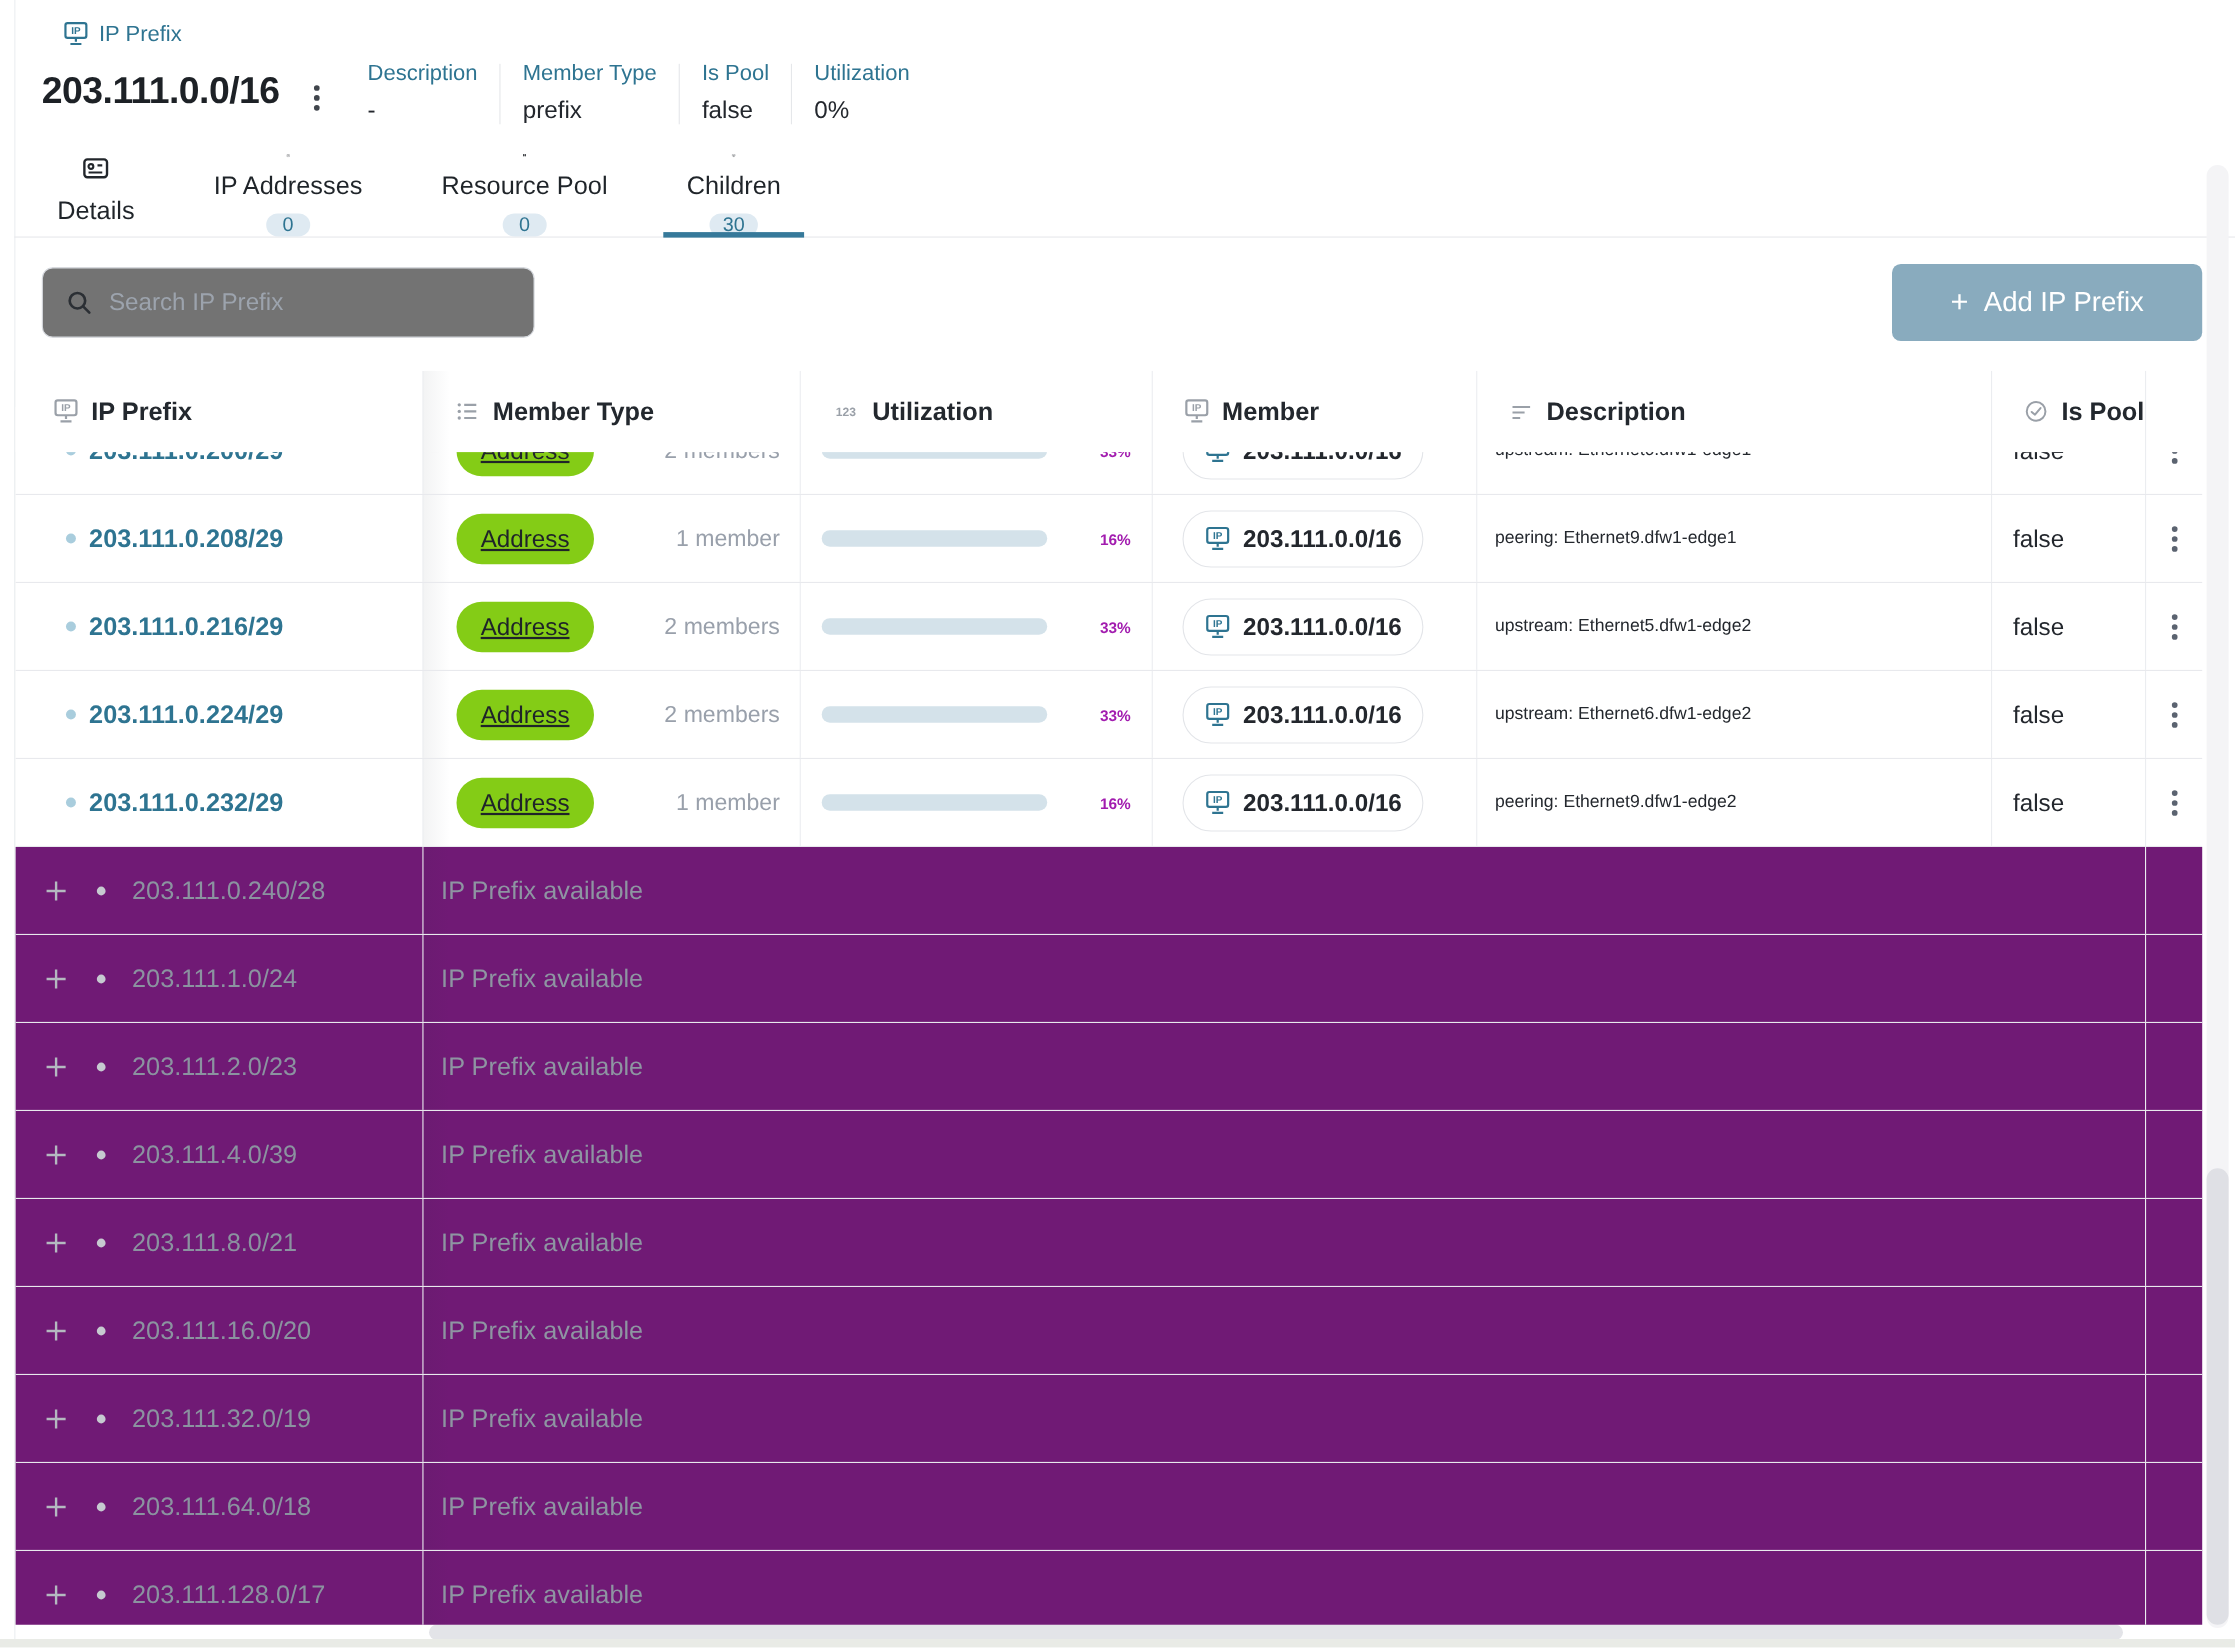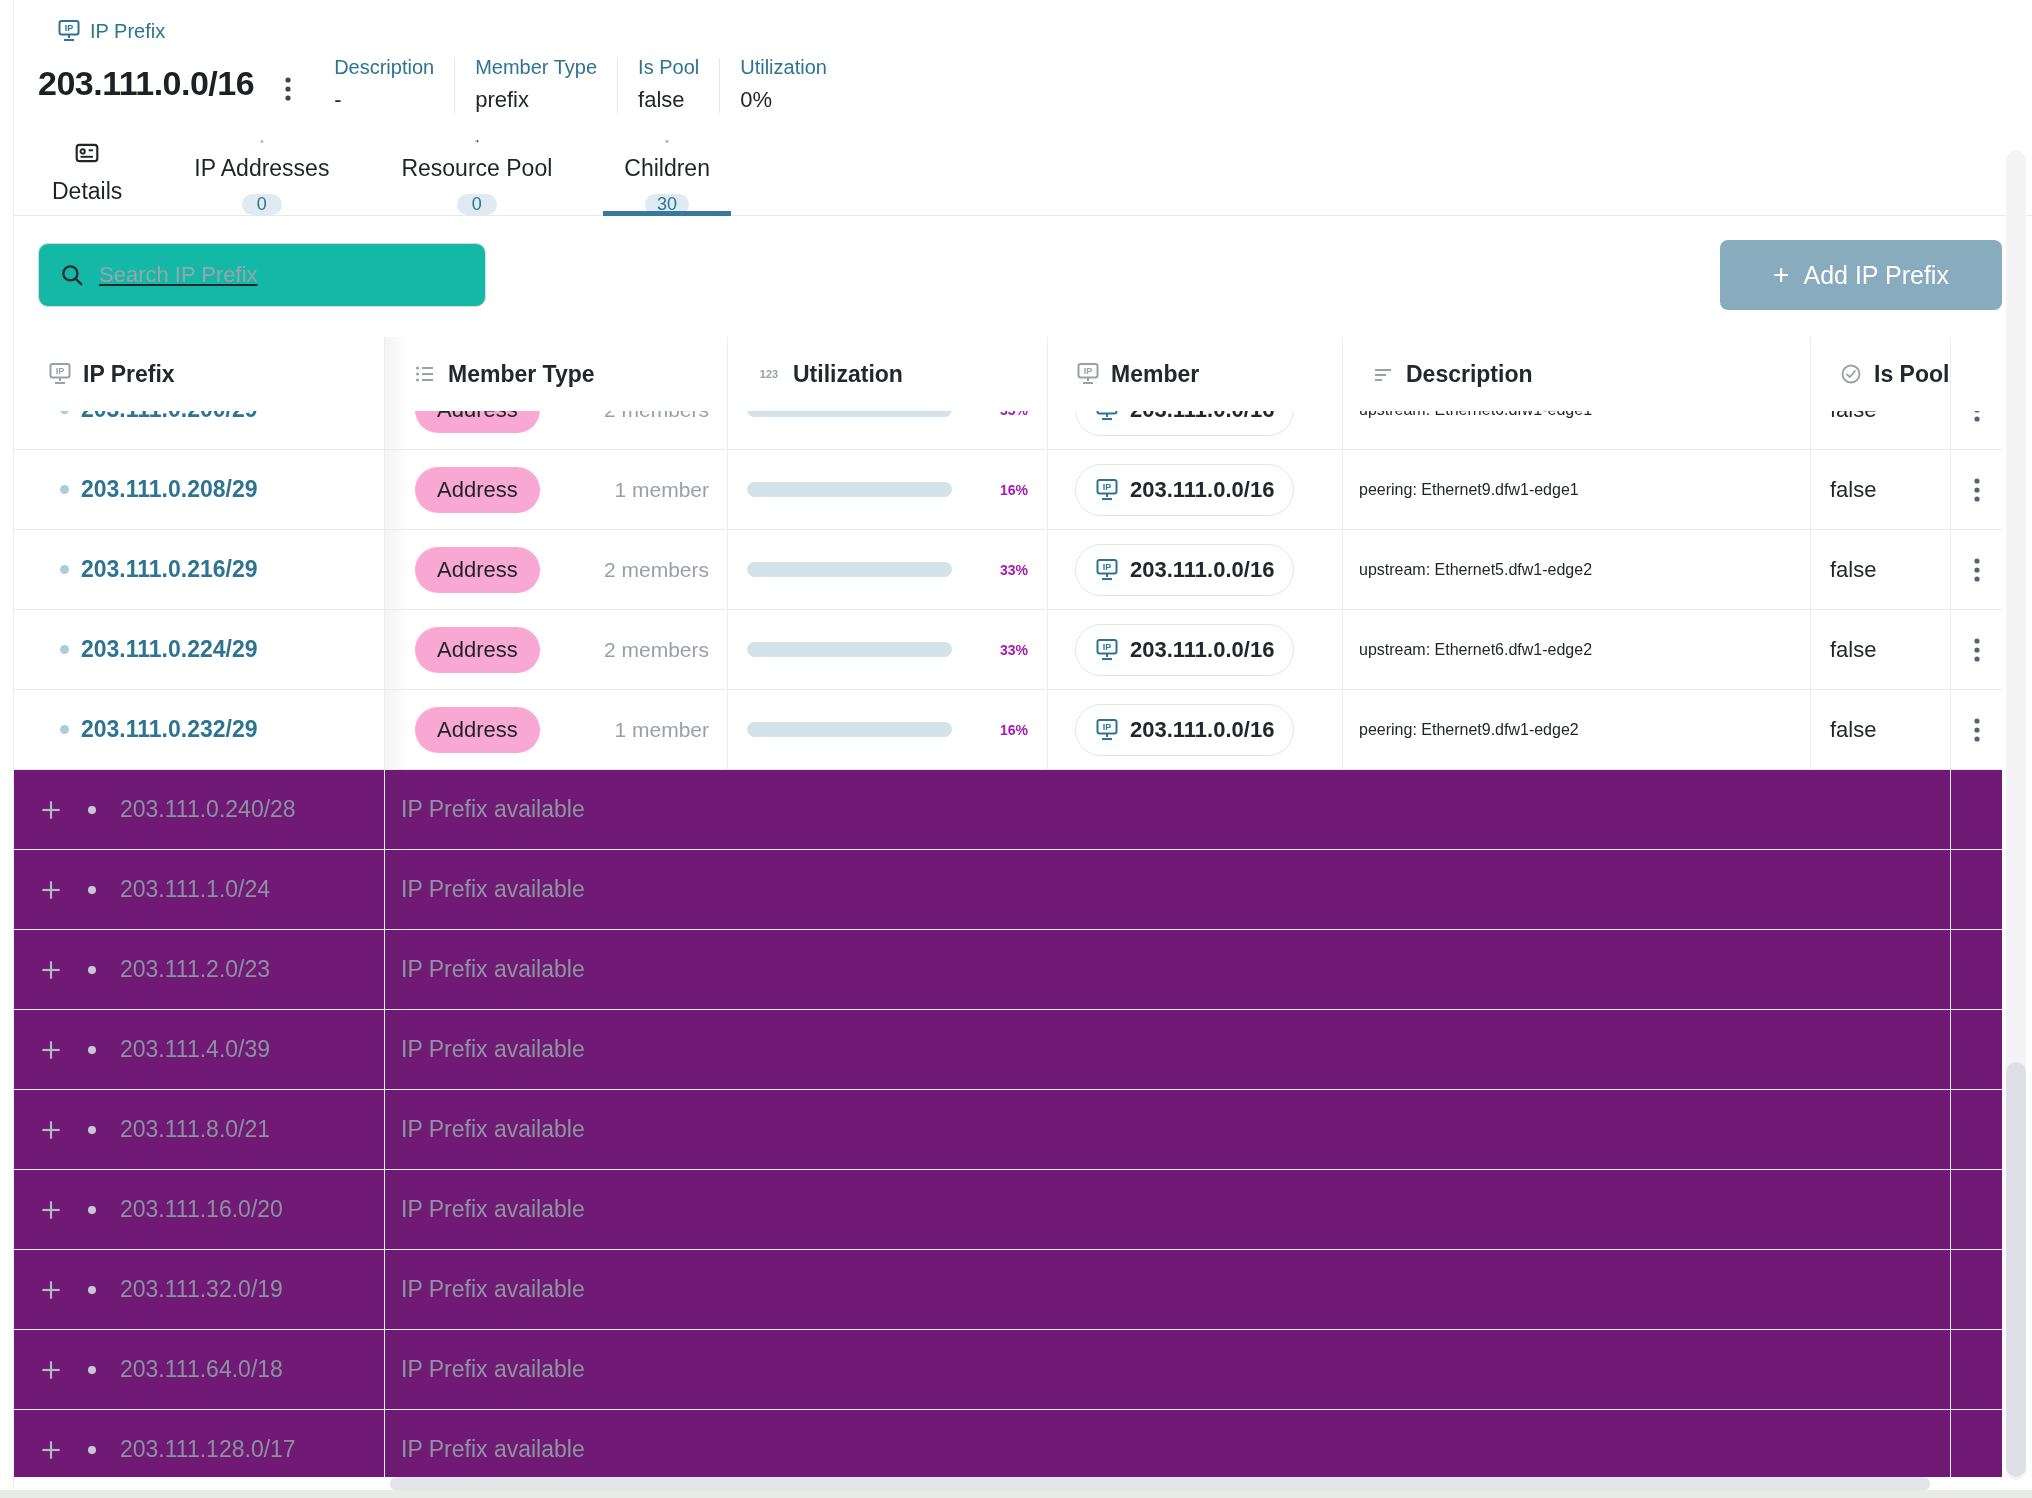--- a/index.html
+++ b/index.html
@@ -28,21 +28,21 @@
           padding-left:18px; border-bottom:1px solid #e7e8ec; }
   .tab { display:flex; align-items:center; gap:12px; padding:0 21px; border:none; background:none;
          font-family:inherit; font-size:23px; color:#1f2429; cursor:pointer; position:relative;flex-direction:column; }
   .tab .count { background:#dfeaf2; color:#2e7491; font-size:18px; min-width:40px; height:40px;
                 border-radius:999px; display:inline-flex; align-items:center; justify-content:center; padding:0 12px; }
   .tab.active::after { content:''; position:absolute; left:0; right:0; bottom:-1px; height:5px; background:#36799a; }
 
   
   .toolbar { position:absolute; left:13px; top:240px; right:30px; height:70px; display:flex; align-items:center; }
   .search-box { display:flex; align-items:center; gap:14px; width:448px; height:64px; margin-left:25px;
-                border:1px solid #d6d9de; border-radius:10px; padding:0 20px; background:#14b8a6;text-decoration:underline; }
+                border:1px solid #d6d9de; border-radius:10px; padding:0 20px; background:#737373; }
   .search-box input { border:none; outline:none; flex:1; font-family:inherit; font-size:22px; color:#23272d; background:transparent; }
   .search-box input::placeholder { color:#9ca3ad; }
   .filter-chip { display:flex; align-items:center; height:50px; margin-left:22px; background:#f2f3f5;
                  border:1px solid #e2e4e8; border-radius:28px; padding:0 16px 0 22px; font-size:22px; cursor:pointer; }
   .filter-chip .f-label { color:#2b3036; padding-right:18px; }
   .filter-chip .f-sep { width:1px; height:34px; background:#d9dbdf; }
   .filter-chip .f-value { color:#2e7491; font-weight:600; padding:0 12px 0 18px; }
   .filter-chip .f-close { background:none; border:none; cursor:pointer; display:flex; padding:2px; }
   .add-btn { margin-left:auto; height:70px; min-width:282px; background:#89abbe; color:#fff; border:none;
              border-radius:8px; font-family:inherit; font-size:25px; display:flex; align-items:center;
@@ -63,22 +63,22 @@
                background:linear-gradient(90deg, rgba(33,44,55,0.055), rgba(33,44,55,0)); z-index:2; pointer-events:none; }
   .rows { position:absolute; top:33px; left:0; width:1989px; z-index:1; }
   .row { position:relative; height:80px; border-bottom:1px solid #e8e9ed; background:#fff; }
   .row.available { background:#701a75; }
   .cell { display:flex; align-items:center; border-right:1px solid #ebedf0; overflow:hidden; white-space:nowrap; }
   .cell.actions { border-right:none; justify-content:center; }
   .c-prefix { padding-left:46px; gap:12px; }
   .dot { width:9px; height:9px; border-radius:50%; background:#a9cddd; flex:0 0 auto; }
   .prefix-text { color:#2e7491; font-size:23px; font-weight:600; text-decoration:none; cursor:pointer; }
   .c-type { padding:0 18px 0 30px; }
-  .badge { background:#f9a8d4; border-radius:24px; height:46px; display:inline-flex; align-items:center;
-           padding:0 22px; font-size:22px; color:#1f2429; }
+  .badge { background:#84cc16; border-radius:24px; height:46px; display:inline-flex; align-items:center;
+           padding:0 22px; font-size:22px; color:#1f2429;text-decoration:underline; }
   .members { margin-left:auto; color:#99a0ab; font-size:21px; }
   .c-util { padding:0 19px; gap:18px; }
   .bar { flex:1; height:15px; border-radius:8px; background:#d4e2ea; overflow:hidden; }
   .bar-fill { height:100%; border-radius:8px; background:#4b8aa9; }
   .pct { width:58px; text-align:right; color:#a21caf; font-size:14px; font-weight:700; }
   .c-parent { padding-left:27px; }
   .parent-chip { display:inline-flex; align-items:center; gap:11px; height:52px; padding:0 19px;
                  background:#fff; border:1px solid #e3e5e9; border-radius:26px; cursor:pointer; }
   .parent-text { color:#23272d; font-size:22px; font-weight:600; }
   .c-desc { padding-left:16px; font-size:16px; color:#23272d; }

